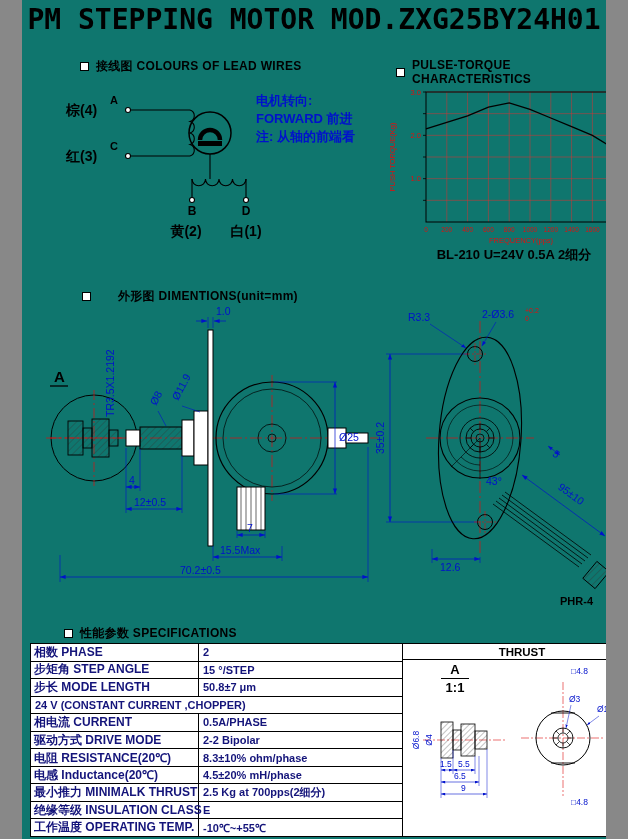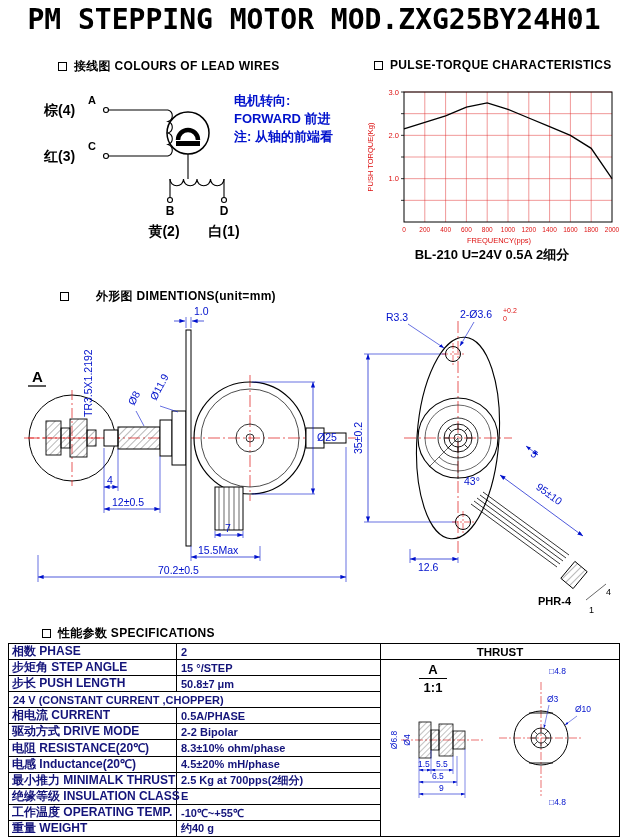--- a/index.html
+++ b/index.html
@@ -1,17 +1,17 @@
 <!DOCTYPE html>
 <html><head>
 <meta charset="utf-8">
 <style>
   * { margin:0; padding:0; box-sizing:border-box; }
   body { background:#888; font-family:"Liberation Sans", sans-serif; }
-  .page { position:relative; width:628px; height:839px; background:#ffffff; overflow:hidden; margin:0 auto; }
+  .page { position:relative; width:584px; height:839px; background:#0f766e; overflow:hidden; margin:0 auto; }
   .title { position:absolute; top:3px; left:0; width:100%; text-align:center;
            font-family:"DejaVu Sans Mono", monospace; font-size:28px; font-weight:bold; color:#000; }
   .sec-head { position:absolute; display:flex; align-items:center; gap:7px;
               font-size:12px; font-weight:bold; color:#000; letter-spacing:0.3px; }
   .sq { display:inline-block; width:9px; height:9px; border:1.5px solid #000; background:#fff; flex:0 0 auto; }
   .chart-caption { position:absolute; left:364px; top:246px; width:256px; text-align:center;
                    font-size:13px; font-weight:bold; color:#000; }
   svg text { font-family:"Liberation Sans", sans-serif; }
   .spec-table { position:absolute; left:8px; top:643px; width:612px; height:194px;
                 display:flex; border:1.5px solid #000; background:#fff; }
@@ -294,21 +294,21 @@
     <div class="spec-left">
       <div class="spec-row">
           <div class="spec-label">相数 PHASE</div>
           <div class="spec-value">2</div>
         </div>
       <div class="spec-row">
           <div class="spec-label">步矩角 STEP ANGLE</div>
           <div class="spec-value">15 °/STEP</div>
         </div>
       <div class="spec-row">
-          <div class="spec-label">步长  PUSH LENGTH</div>
+          <div class="spec-label">步长  MODE LENGTH</div>
           <div class="spec-value">50.8±7  μm</div>
         </div>
       <div class="spec-row">
           <div class="spec-value">24 V (CONSTANT CURRENT ,CHOPPER)</div>
         </div>
       <div class="spec-row">
           <div class="spec-label">相电流 CURRENT</div>
           <div class="spec-value">0.5A/PHASE</div>
         </div>
       <div class="spec-row">
@@ -327,24 +327,20 @@
           <div class="spec-label">最小推力 MINIMALK THRUST</div>
           <div class="spec-value">2.5 Kg  at 700pps(2细分)</div>
         </div>
       <div class="spec-row">
           <div class="spec-label">绝缘等级 INSULATION CLASS</div>
           <div class="spec-value">E</div>
         </div>
       <div class="spec-row">
           <div class="spec-label">工作温度 OPERATING TEMP.</div>
           <div class="spec-value">-10℃~+55℃</div>
-        </div>
-      <div class="spec-row">
-          <div class="spec-label">重量 WEIGHT</div>
-          <div class="spec-value">约40 g</div>
         </div>
     </div>
     <div class="spec-comment">
       <div class="comment-header">THRUST</div>
       <div class="comment-body">
         <div class="detail-frac">
           <div>A</div>
           <div class="frac-line"></div>
           <div>1:1</div>
         </div>

